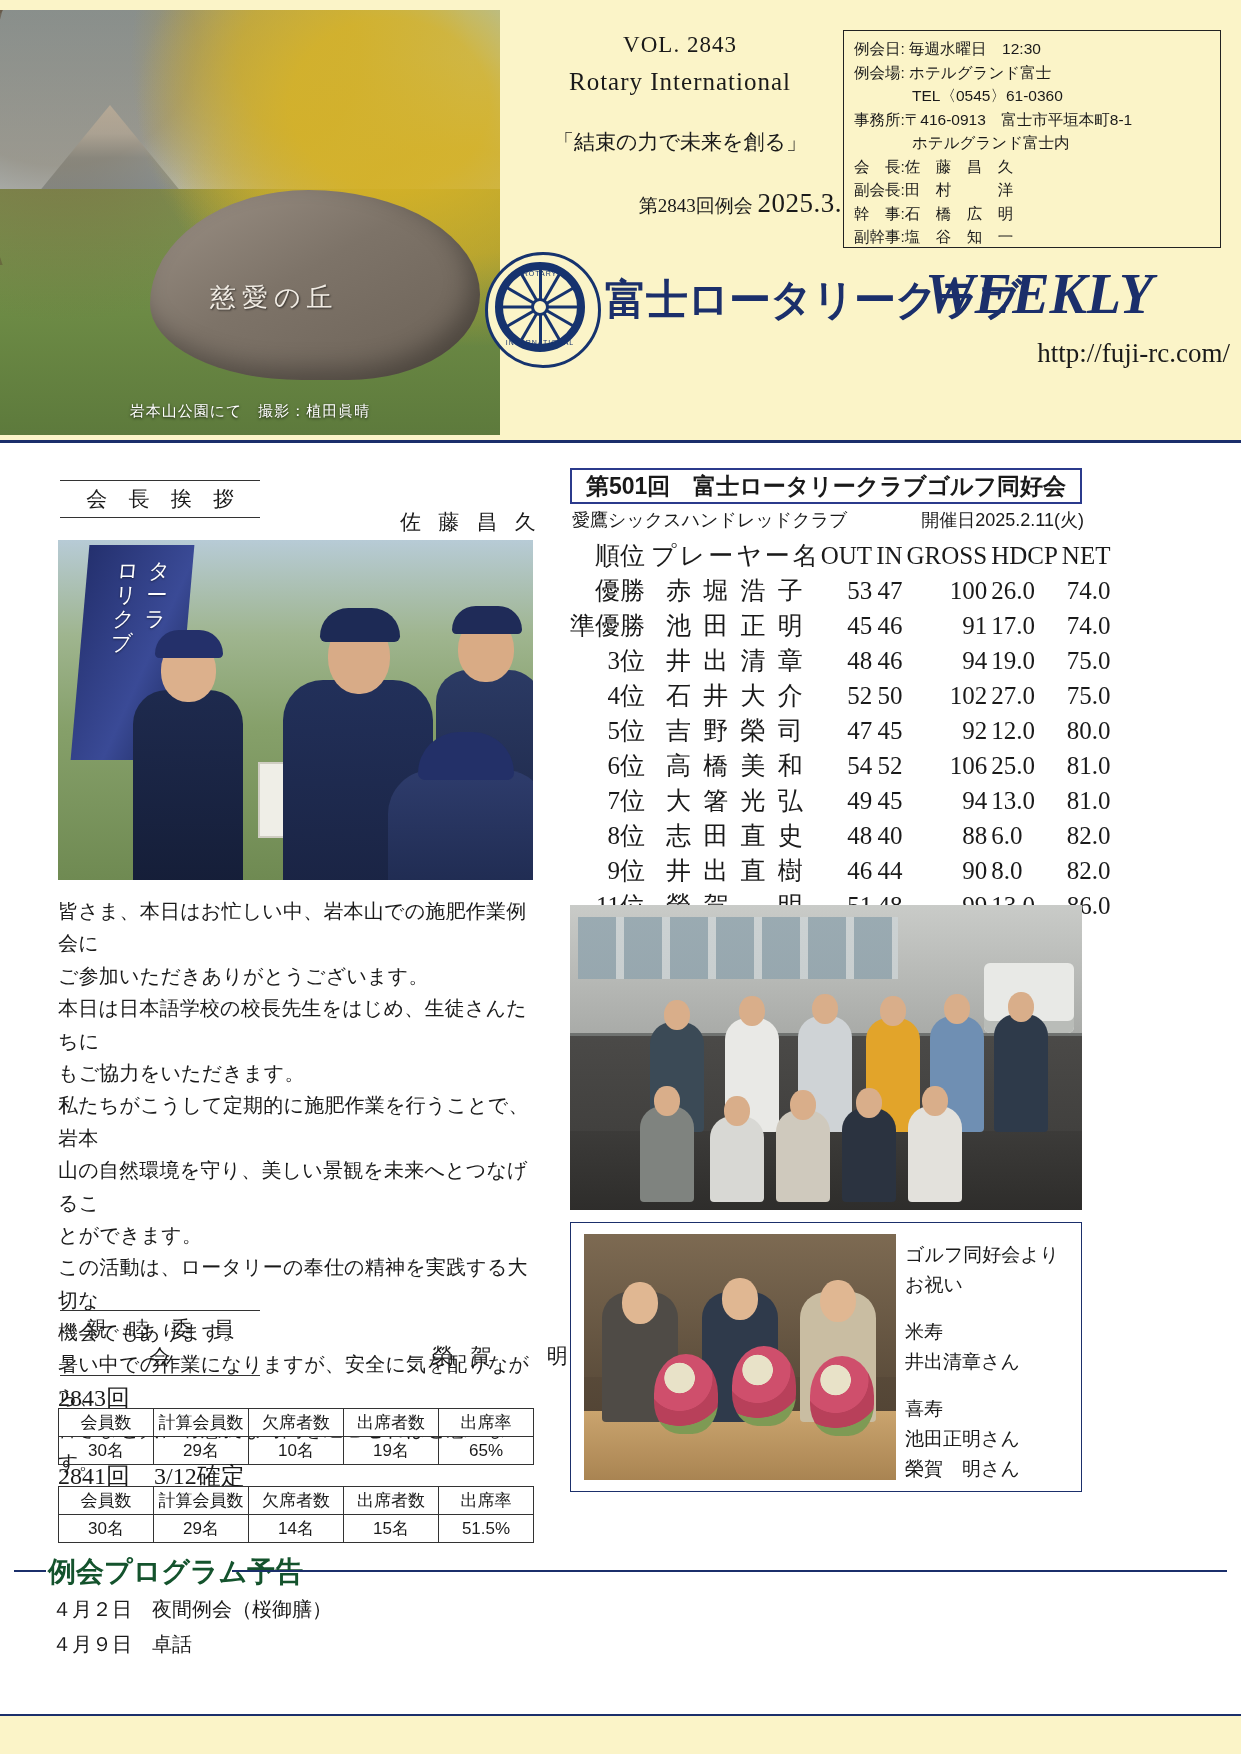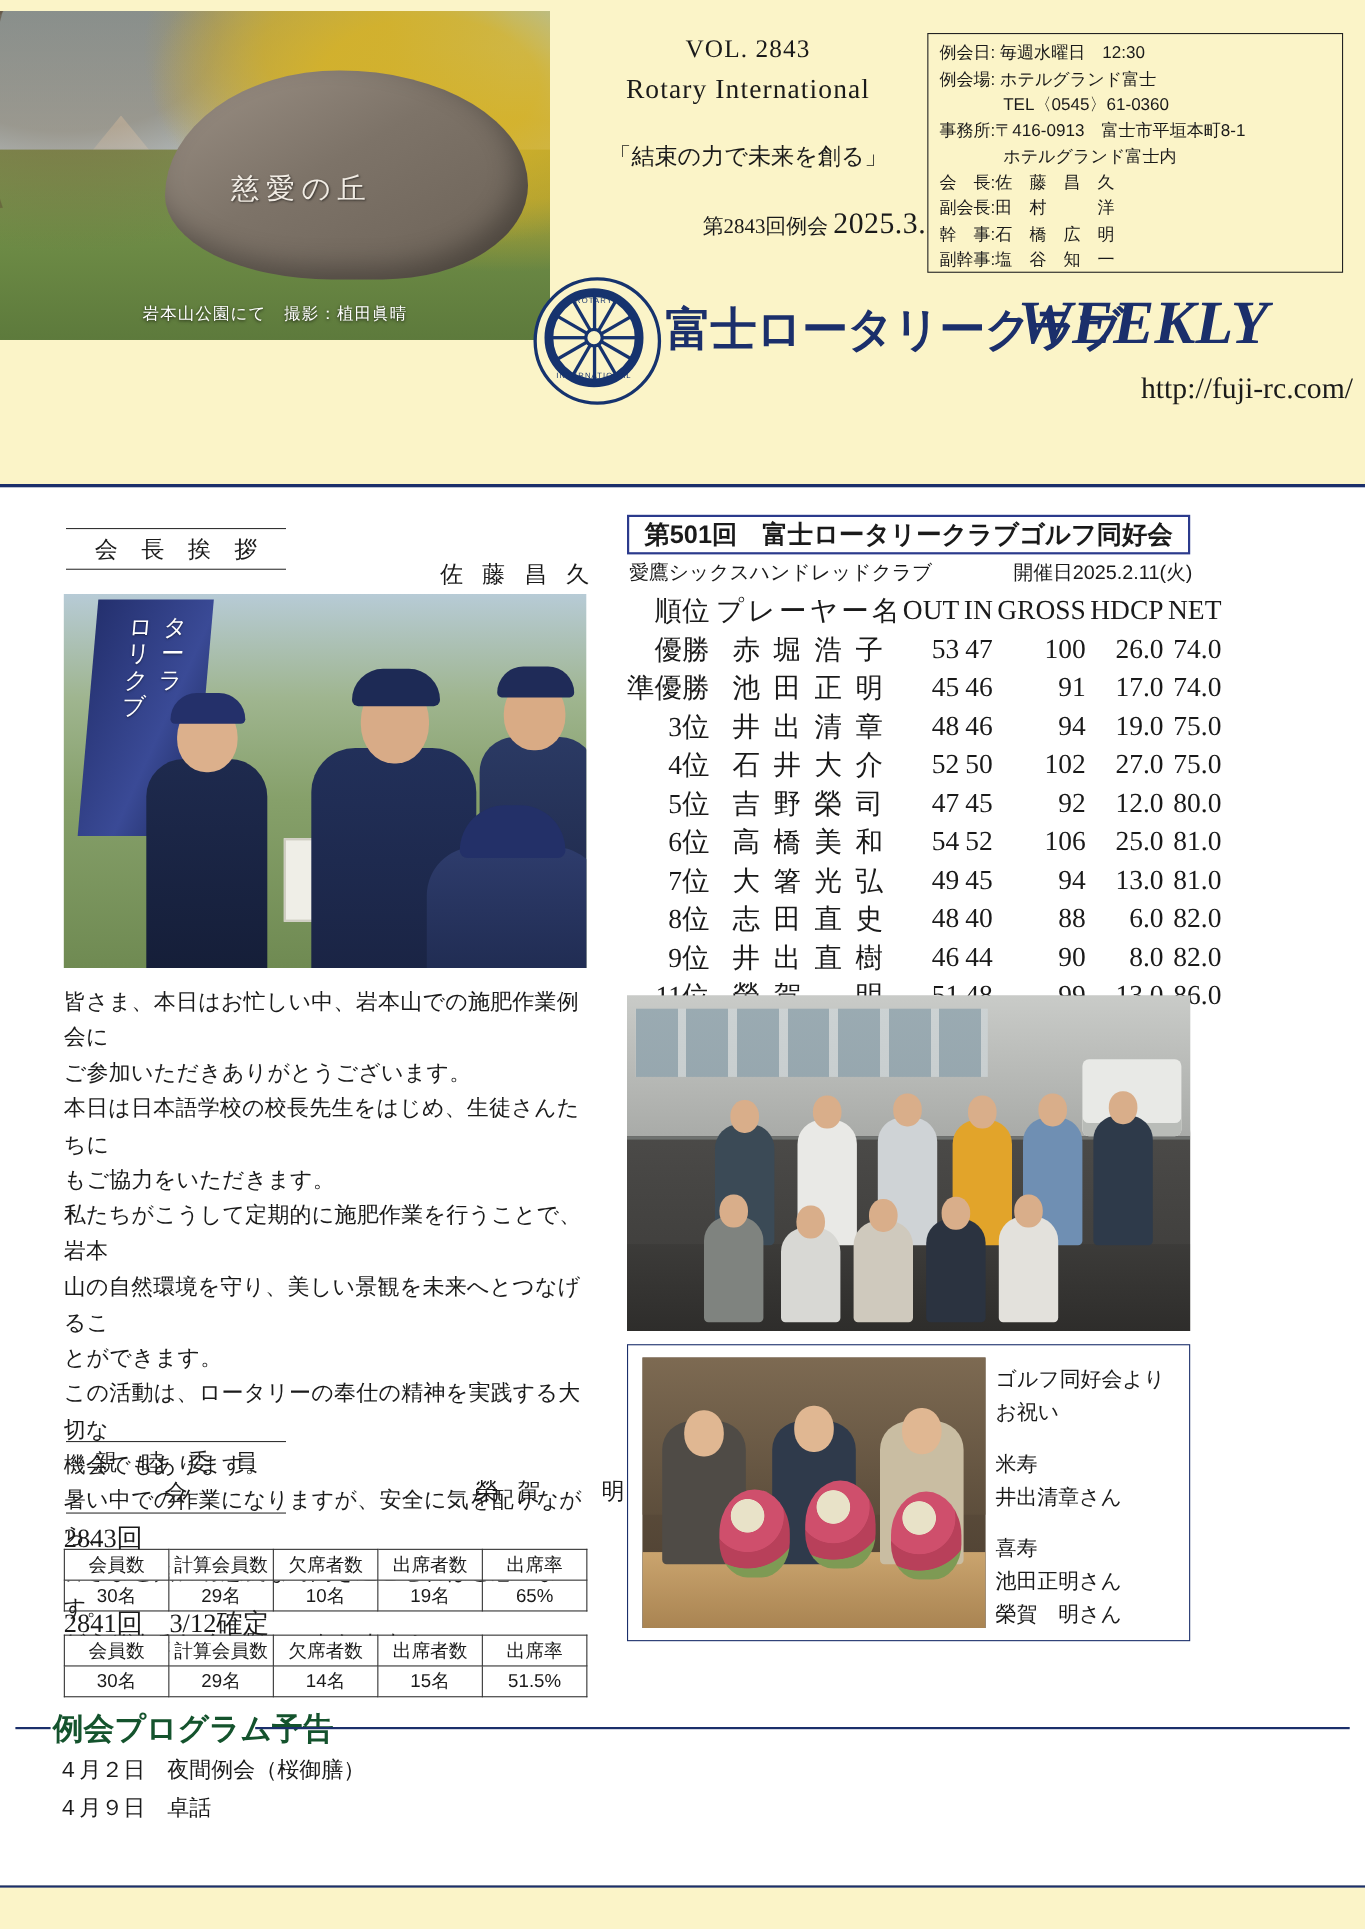--- a/index.html
+++ b/index.html
@@ -19,21 +19,21 @@
   
   .header {
     position: absolute;
     left: 0; top: 0;
     width: 1241px; height: 440px;
     background: #fbf4c8;
   }
   .header-photo {
     position: absolute;
     left: 0; top: 10px;
-    width: 500px; height: 299px;
+    width: 500px; height: 425px;
     background: linear-gradient(#a8c8e8 0%, #b9d4ee 22%, #8aa86a 40%, #6d8b4a 60%, #5e7a3e 100%);
     overflow: hidden;
   }
   
   .ph-sky {
     position: absolute; left:0; top:0; width:100%; height:46%;
     background: linear-gradient(#9ec8ea, #cfe3f4);
   }
   .ph-fuji {
     position: absolute; left: 20px; top: 95px;
@@ -350,21 +350,21 @@
     padding: 1px 0;
     font-weight: normal;
     text-align: center;
     white-space: pre;
   }
   .golf-table th.c-rank, .golf-table td.c-rank { width: 74px; text-align: right; padding-right: 6px; }
   .golf-table th.c-name, .golf-table td.c-name { width: 150px; text-align: center; letter-spacing: 3px; }
   .golf-table th.c-out,  .golf-table td.c-out  { width: 58px; text-align: right; padding-right: 4px; }
   .golf-table th.c-in,   .golf-table td.c-in   { width: 50px; text-align: right; padding-right: 4px; }
   .golf-table th.c-gross,.golf-table td.c-gross{ width: 76px; text-align: right; padding-right: 4px; }
-  .golf-table th.c-hdcp, .golf-table td.c-hdcp { width: 62px; text-align: right; padding-right: 4px; margin-top: 40px; }
+  .golf-table th.c-hdcp, .golf-table td.c-hdcp { width: 62px; text-align: left; padding-right: 4px; margin-top: 40px; }
   .golf-table th.c-net,  .golf-table td.c-net  { width: 60px; text-align: right; padding-right: 2px; }
 
   .group-photo {
     position: absolute; left: 570px; top: 905px;
     width: 512px; height: 305px;
     background: linear-gradient(#b5b7b6 0%, #9d9f9d 40%, #4b4a48 41%, #3a3937 100%);
     overflow: hidden;
   }
   .gp-building {
     position: absolute; left: 0; top: 0; width: 100%; height: 42%;

